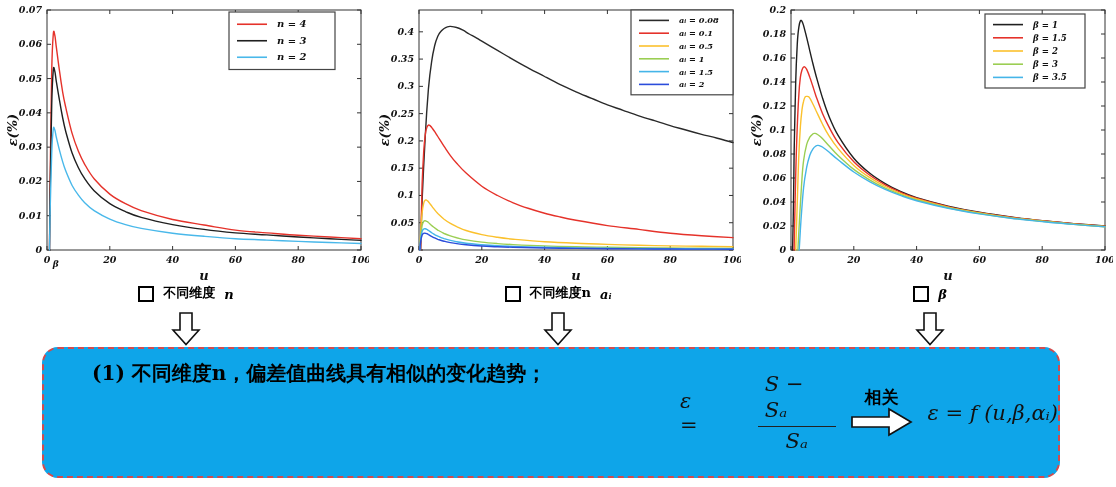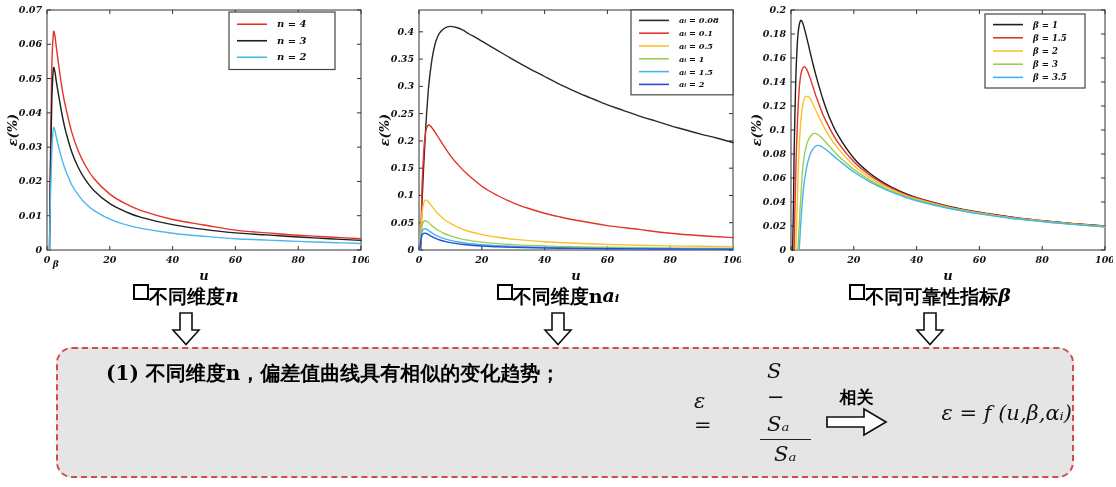--- a/index.html
+++ b/index.html
@@ -6,39 +6,39 @@
   body{width:1116px;height:487px;position:relative;overflow:hidden;
        font-family:"DejaVu Serif",serif;}
   .charts-row{position:absolute;top:0;left:0;width:1116px;display:flex;}
   .chart-col{width:372px;height:288px;}
   .chart-col svg{display:block;margin-left:3px;}
   svg text.tick{font-family:"DejaVu Serif",serif;font-style:italic;font-weight:bold;font-size:9.5px;fill:#111;}
   svg text.axis-label{font-family:"DejaVu Serif",serif;font-style:italic;font-weight:bold;font-size:13px;fill:#111;}
   svg text.annot{font-family:"DejaVu Serif",serif;font-style:italic;font-weight:bold;font-size:9px;fill:#111;}
   svg text.legend{font-family:"DejaVu Serif",serif;font-style:italic;font-weight:bold;fill:#111;}
   .captions-row{position:absolute;top:284px;left:0;width:1116px;display:flex;}
-  .caption{width:372px;display:flex;justify-content:center;align-items:flex-start;
-           font-size:19px;font-weight:600;color:#000;}
+  .caption{width:372px;display:flex;justify-content:center;align-items:flex-end;gap:9px;
+           font-size:13px;font-weight:600;color:#000;}
   .caption .cbx{width:12px;height:12px;border:2.5px solid #000;background:#fff;flex:0 0 auto;}
   .caption .var{font-style:italic;font-weight:600;}
   .arrows-row{position:absolute;top:312px;left:0;width:1116px;display:flex;}
   .arrow-cell{width:372px;display:flex;justify-content:center;}
-  .summary-box{position:absolute;left:56px;top:347px;width:1018px;height:131px;
-               border:2px dashed #d24b4e;border-radius:16px;box-sizing:border-box;background:#e5e5e5;}
+  .summary-box{position:absolute;left:42px;top:347px;width:1018px;height:131px;
+               border:2px dashed #d24b4e;border-radius:16px;box-sizing:border-box;background:#0ea5e9;}
   .conclusions{position:absolute;left:48px;top:9px;font-size:20px;line-height:31px;
                font-weight:600;color:#000;white-space:nowrap;}
   .formula-group{position:absolute;left:636px;top:0;height:100%;display:flex;align-items:center;gap:15px;
                  font-size:21px;font-style:italic;color:#111;}
   .frac-wrap{display:flex;align-items:center;gap:8px;}
   .frac{display:inline-flex;flex-direction:column;align-items:center;line-height:1.25;margin-left:36px;}
   .frac .num{border-bottom:1.6px solid #222;padding:0 7px 2px 7px;}
   .frac .den{padding-top:1px;}
   .rel-arrow{display:flex;flex-direction:column;align-items:center;font-style:normal;}
   .rel-arrow .lbl{font-size:17px;font-weight:600;line-height:1.1;color:#000;}
-  .rhs{white-space:nowrap;margin-left:39px;}
+  .rhs{white-space:nowrap;}
 </style>
 </head>
 <body>
 
 <div class="charts-row">
   <div class="chart-col">
       <svg width="366" height="288">
         <rect x="44" y="10" width="314" height="240" fill="none" stroke="#333333" stroke-width="1"></rect>
         <line x1="44" y1="250" x2="44" y2="246" stroke="#333333" stroke-width="1"></line>
         <line x1="44" y1="10" x2="44" y2="14" stroke="#333333" stroke-width="1"></line>
@@ -250,21 +250,20 @@
     <span>不同维度</span>
     <span class="var">n</span>
   </div>
   <div class="caption">
     <span class="cbx"></span>
     <span>不同维度n</span>
     <span class="var">aᵢ</span>
   </div>
   <div class="caption">
     <span class="cbx"></span>
-    <span>不同可靠性指标</span>
     <span class="var">β</span>
   </div>
 </div>
 
 <div class="arrows-row">
   <div class="arrow-cell">
     <svg width="30" height="34">
       <polygon points="9,1 21,1 21,18 28,18 15,32.5 2,18 9,18" fill="#fff" stroke="#111" stroke-width="1.6"></polygon>
     </svg>
   </div>

